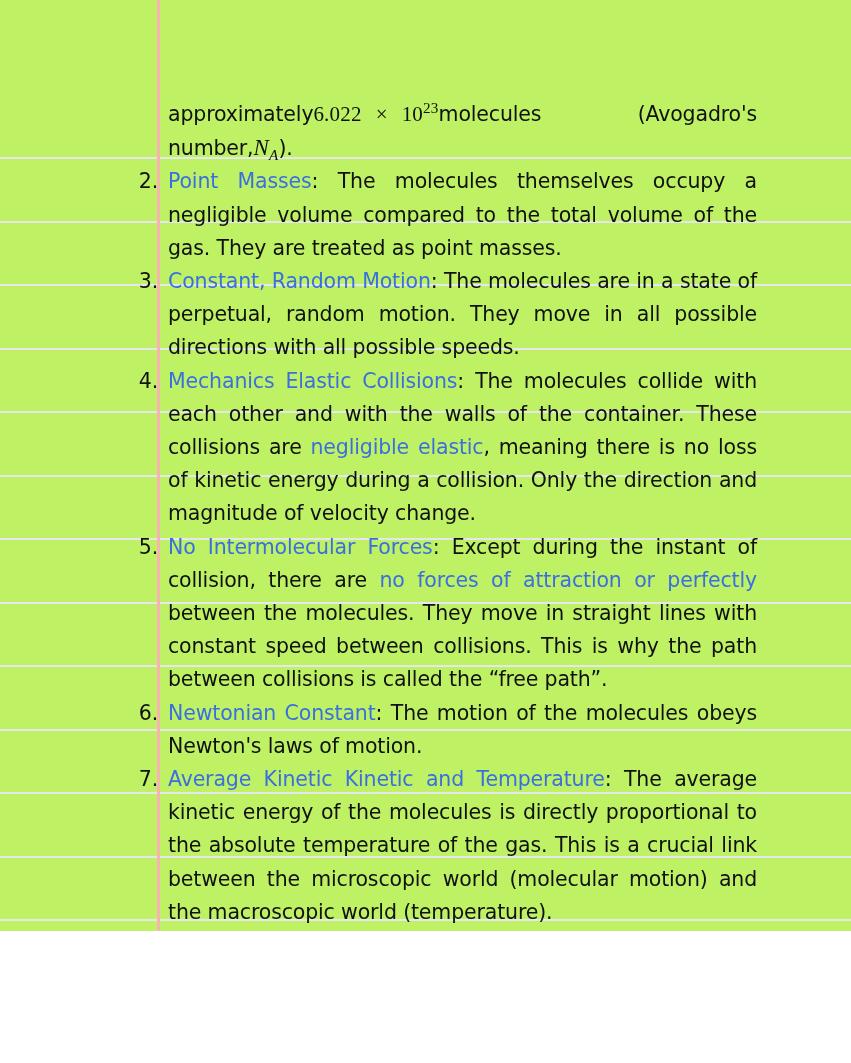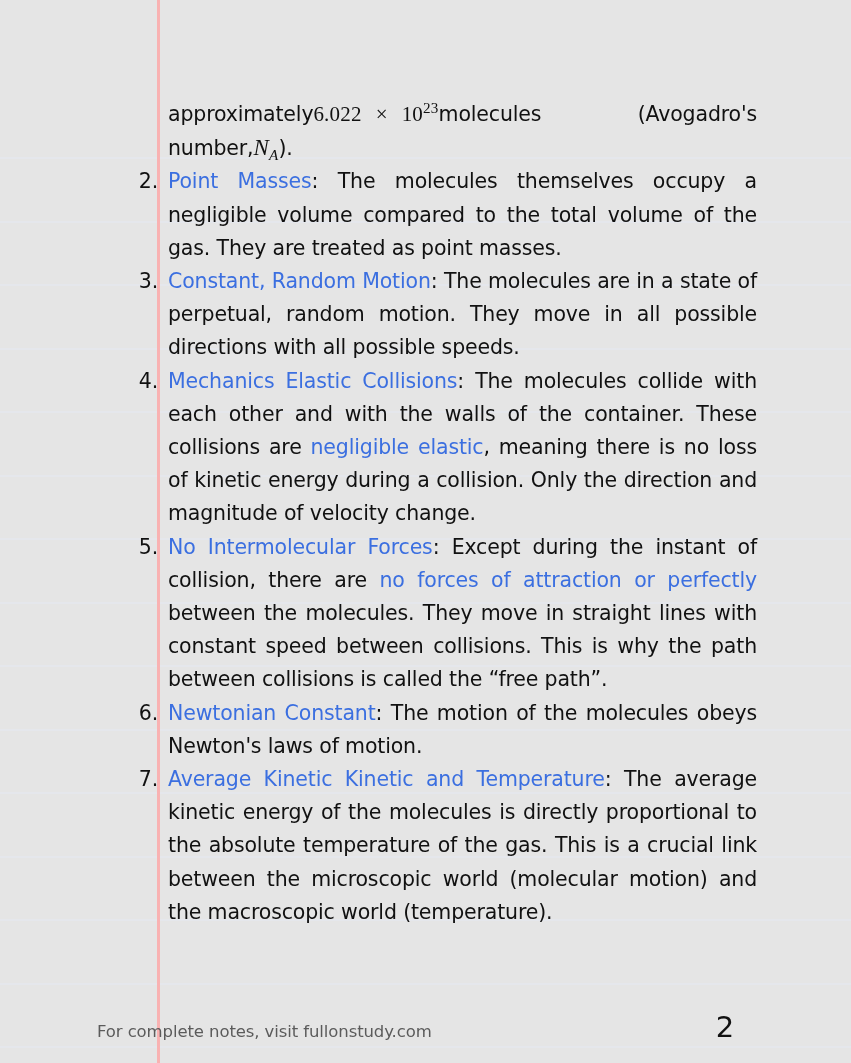--- a/index.html
+++ b/index.html
@@ -5,22 +5,22 @@
 <style>
   html, body {
     margin: 0;
     padding: 0;
     background: #ffffff;
   }
 
   .page {
     position: relative;
     width: 851px;
-    height: 1063px;
-    background: #e5e5e5;
+    height: 931px;
+    background: #bef264;
     overflow: hidden;
     font-family: "DejaVu Sans", "Liberation Sans", sans-serif;
   }
 
   
   .rules {
     position: absolute;
     left: 0; top: 0;
     width: 851px; height: 1063px;
     pointer-events: none;

